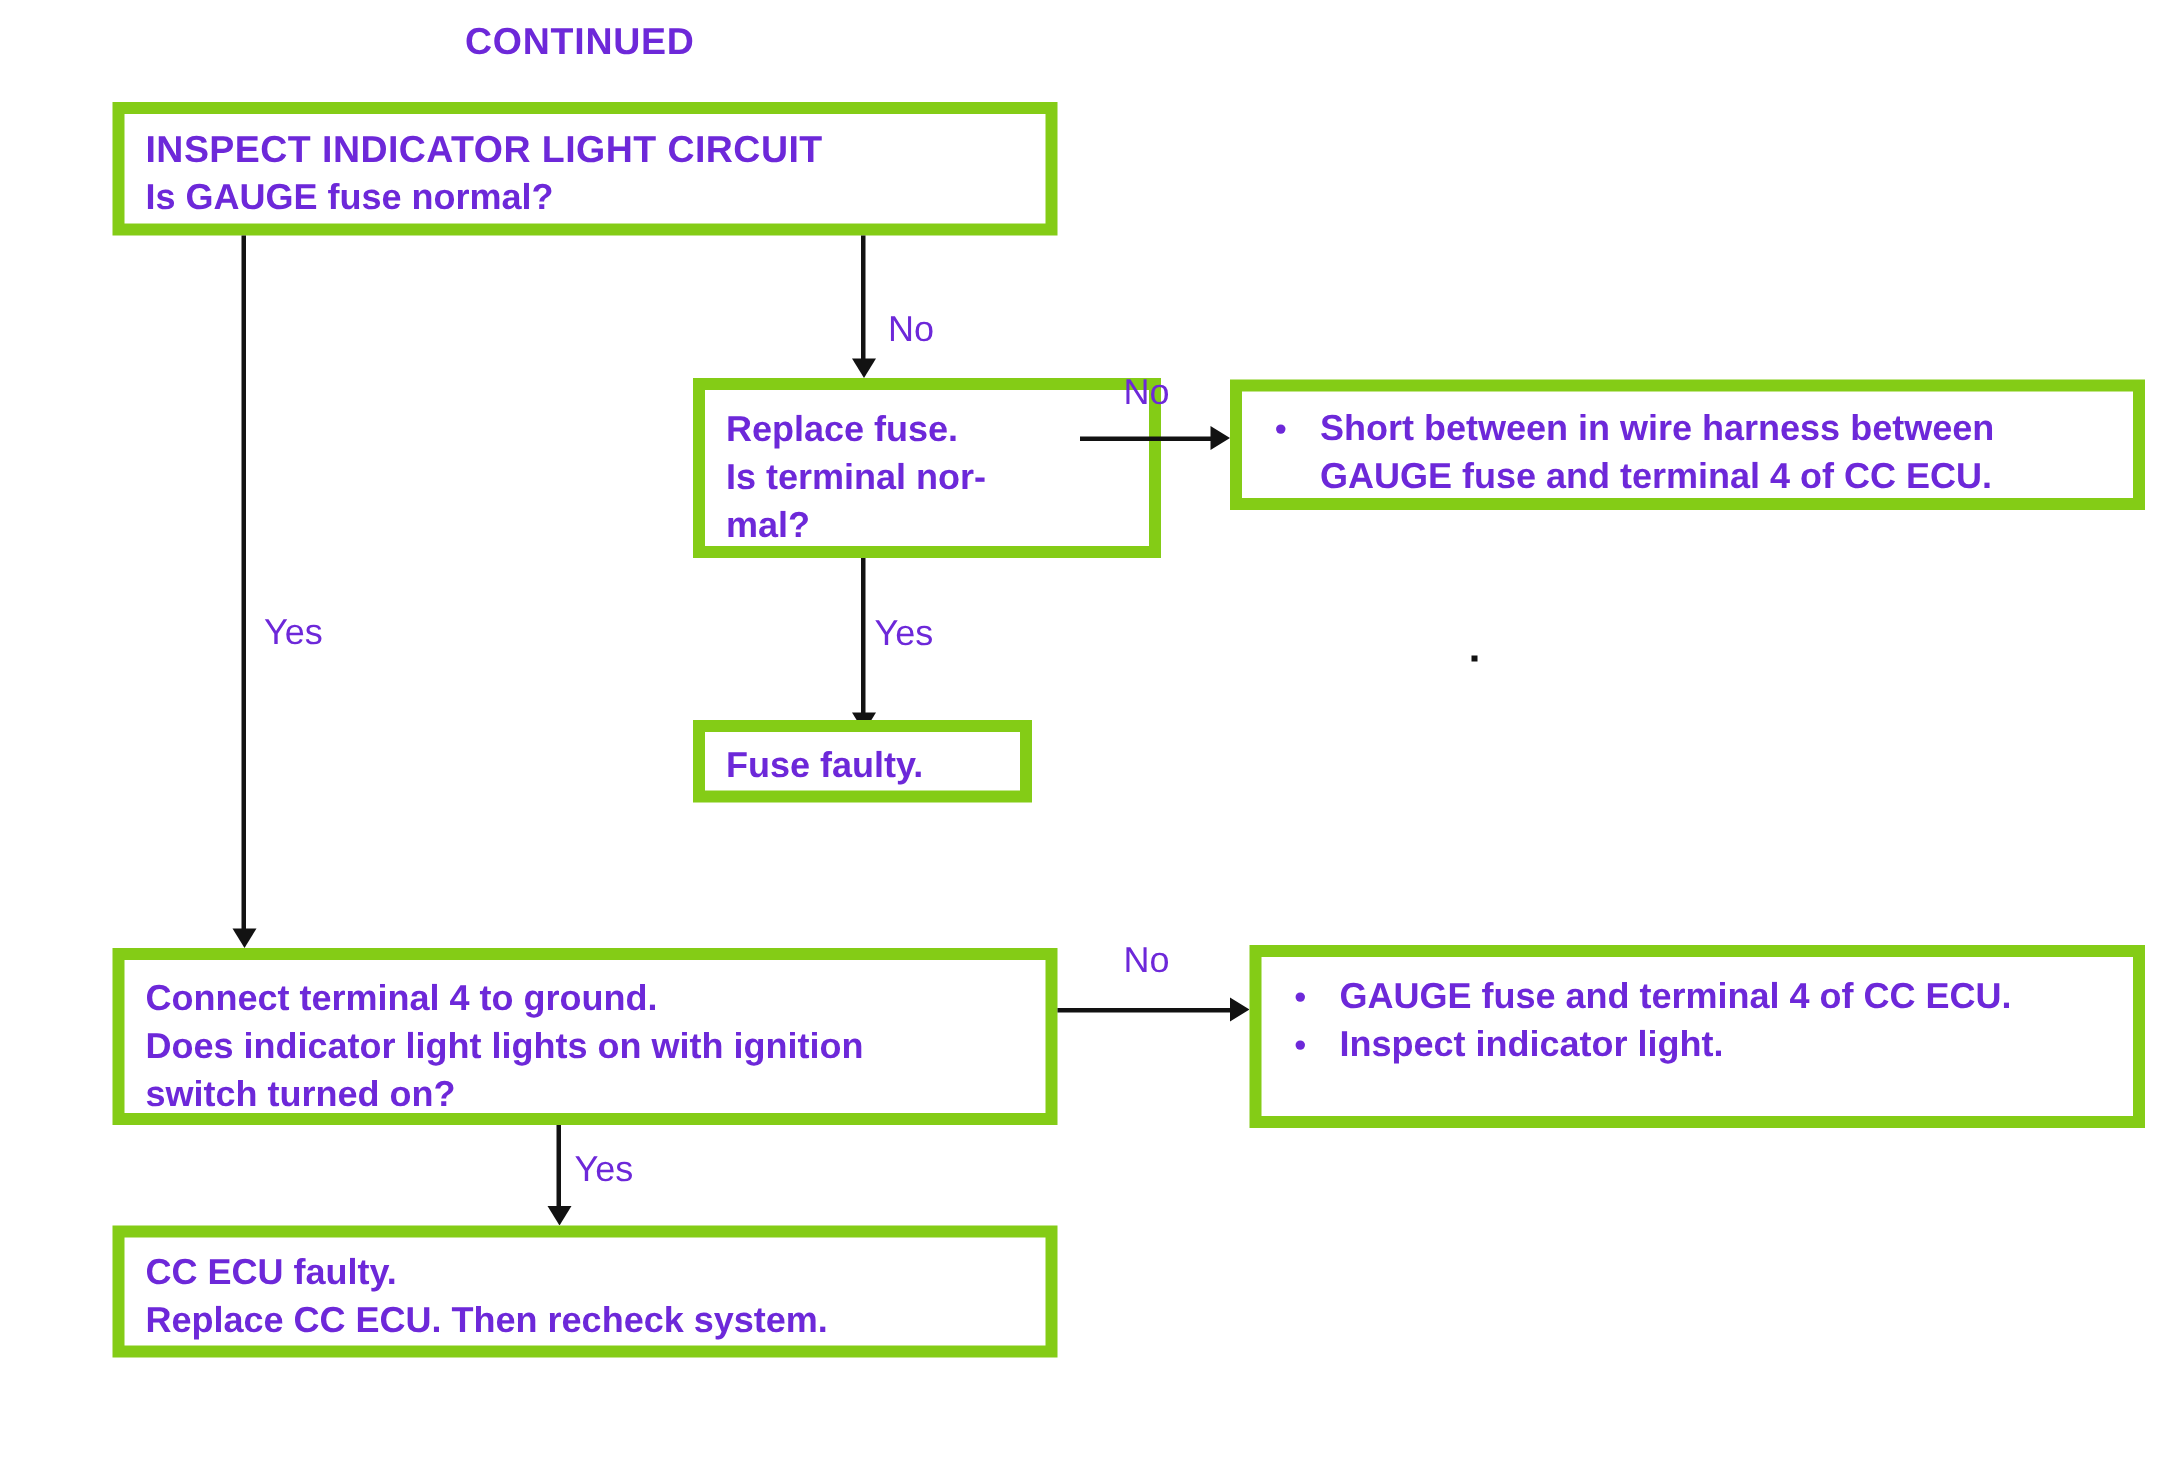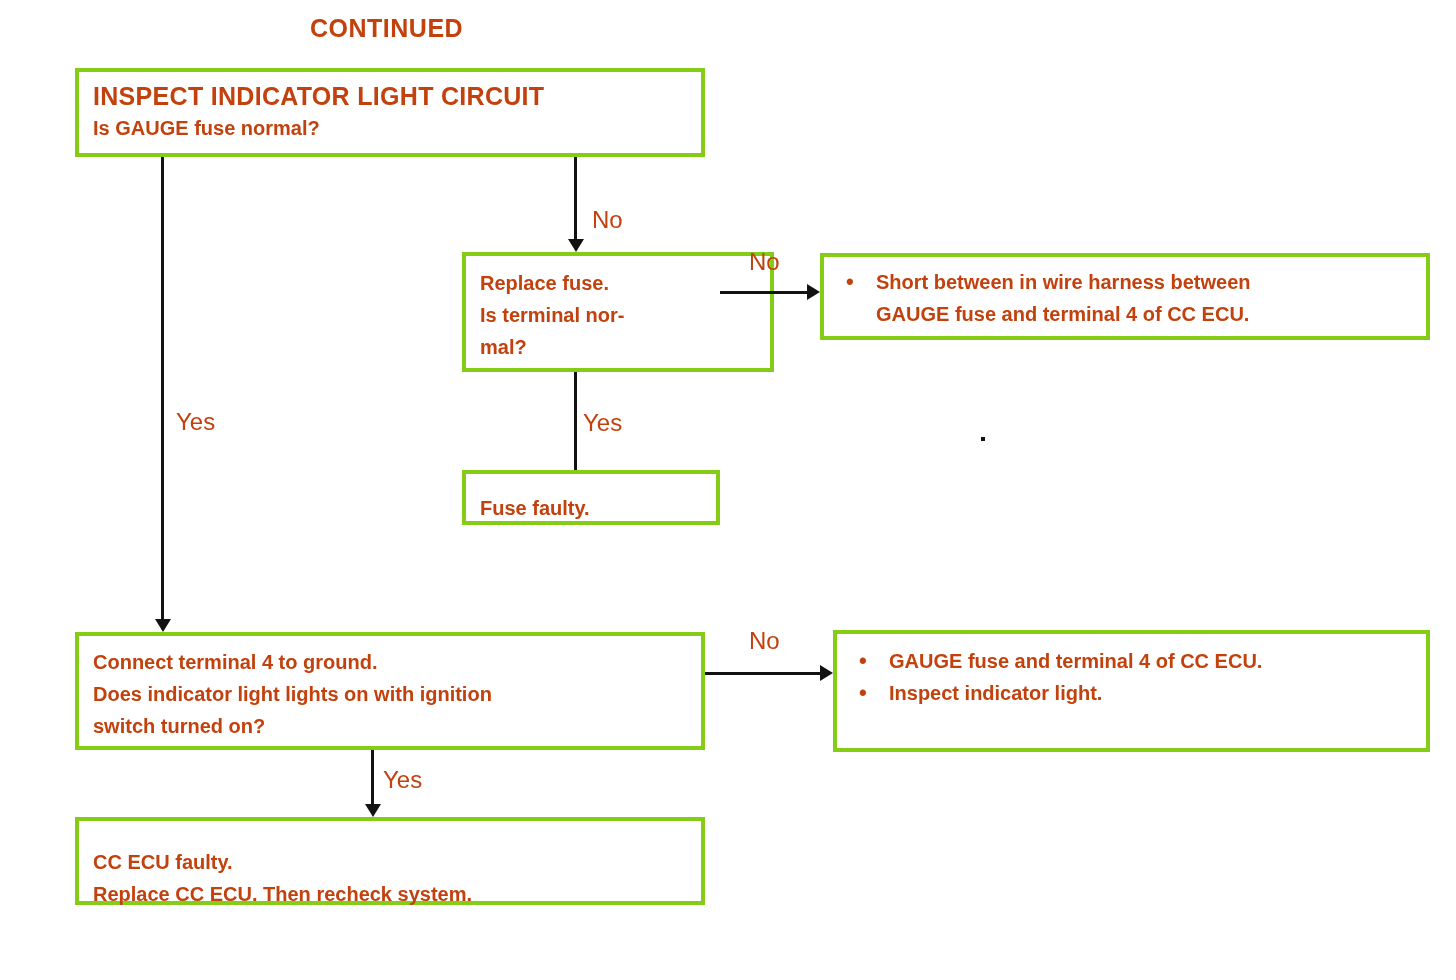--- a/index.html
+++ b/index.html
@@ -6,39 +6,39 @@
     margin: 0;
     padding: 0;
     background: #ffffff;
   }
   #canvas {
     position: relative;
     width: 1456px;
     height: 980px;
     background: #ffffff;
     font-family: "Liberation Sans", sans-serif;
-    color: #c2410c;
+    color: #6d28d9;
     overflow: hidden;
   }
   .heading {
     position: absolute;
     font-size: 25px;
     font-weight: 700;
     letter-spacing: 0.5px;
     white-space: nowrap;
   }
   .node {
     position: absolute;
     box-sizing: border-box;
-    border: 4px solid #84cc16;
+    border: 8px solid #84cc16;
     background: #ffffff;
     padding: 8px 14px;
   }
   .tline {
-    font-size: 20px;
+    font-size: 24px;
     font-weight: 700;
     line-height: 32px;
     white-space: nowrap;
   }
   .tline.caps {
     font-size: 25px;
     letter-spacing: 0.3px;
   }
   .bullet-row {
     display: flex;
@@ -89,24 +89,24 @@
     position: absolute;
     width: 4px;
     height: 4px;
     background: #121212;
   }
 
   
   #node-inspect   { left: 75px;  top: 68px;  width: 630px; height: 89px; }
   #node-replace   { left: 462px; top: 252px; width: 312px; height: 120px; padding-top: 11px; }
   #node-short     { left: 820px; top: 253px; width: 610px; height: 87px; padding-top: 9px; }
-  #node-fusefault { left: 462px; top: 470px; width: 258px; height: 55px; padding-top: 18px; }
+  #node-fusefault { left: 462px; top: 480px; width: 226px; height: 55px; padding-top: 7px; }
   #node-connect   { left: 75px;  top: 632px; width: 630px; height: 118px; padding-top: 10px; }
   #node-open      { left: 833px; top: 630px; width: 597px; height: 122px; padding-top: 11px; }
-  #node-ecufault  { left: 75px;  top: 817px; width: 630px; height: 88px; padding-top: 25px; }
+  #node-ecufault  { left: 75px;  top: 817px; width: 630px; height: 88px; padding-top: 8px; }
 </style>
 </head>
 <body>
 
 <div id="canvas">
 
   <div class="heading" style="left:310px; top:14px;">CONTINUED</div>
 
   <div class="node" id="node-inspect">
     <div class="tline caps">INSPECT INDICATOR LIGHT CIRCUIT</div>

